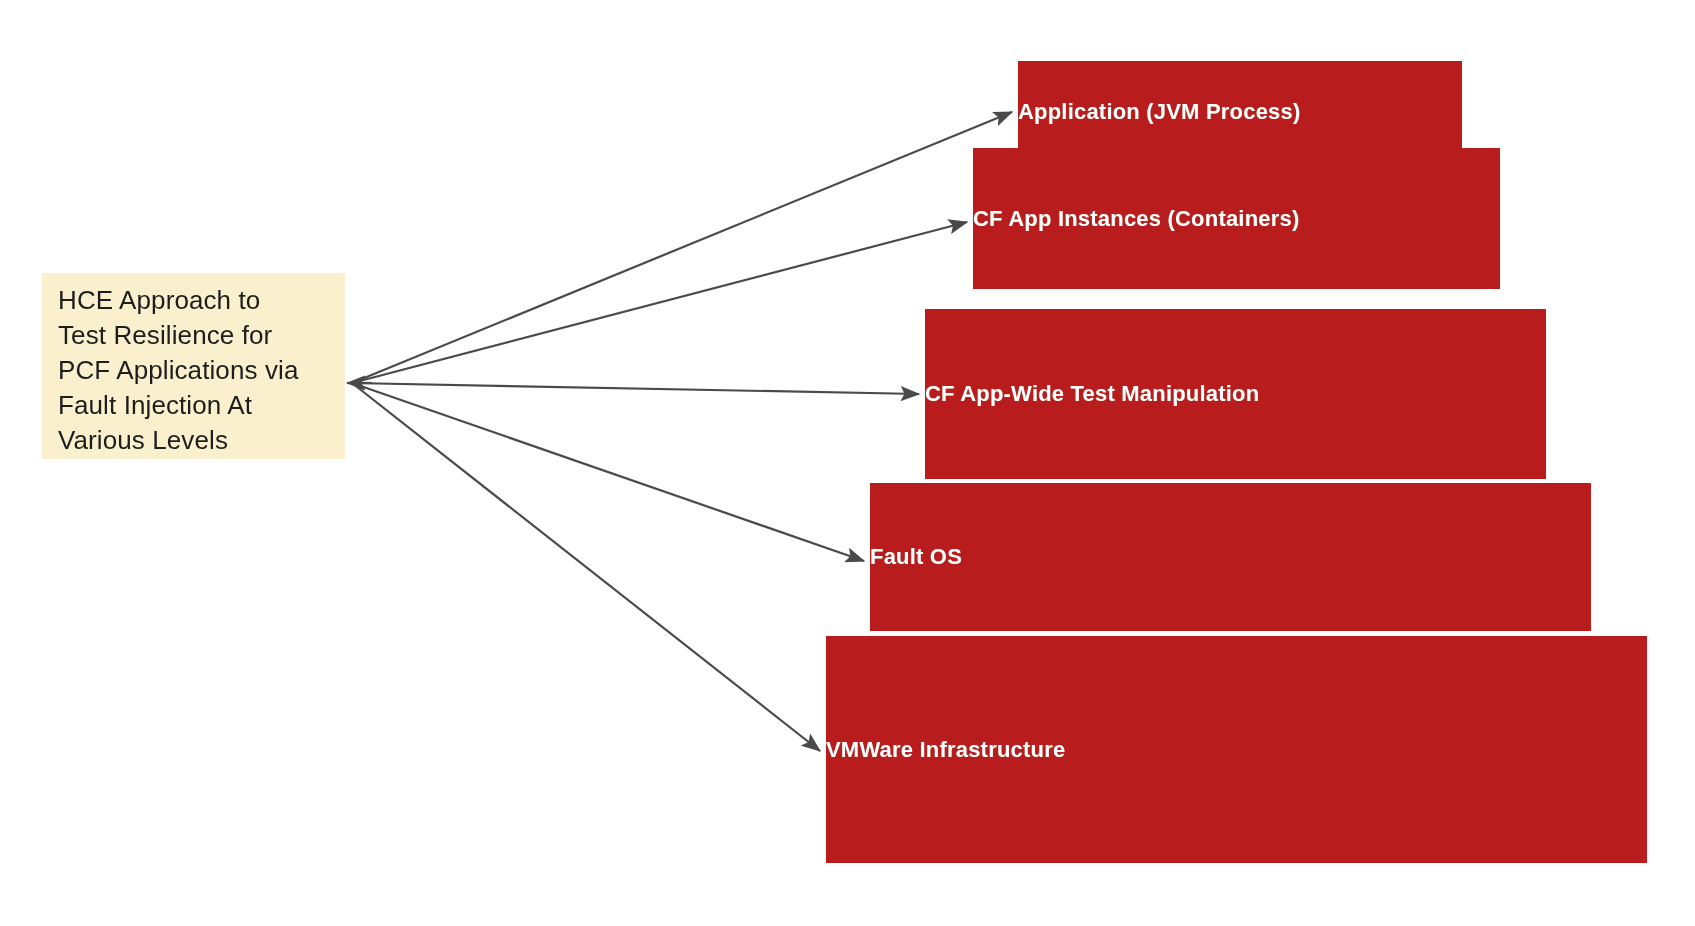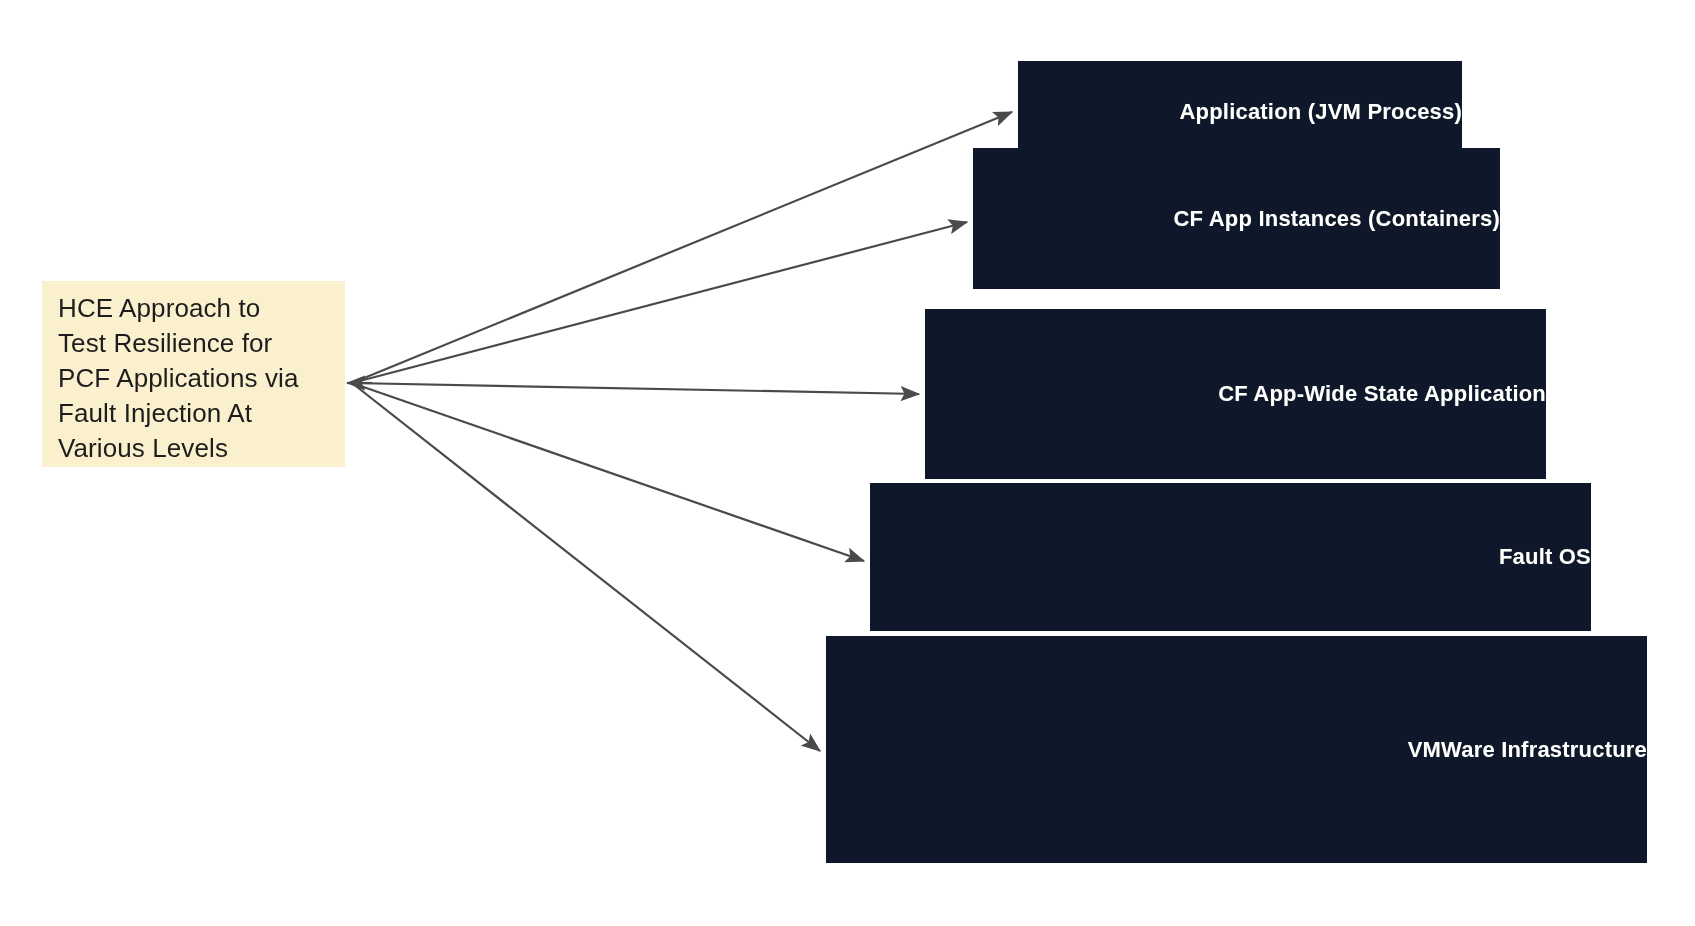--- a/index.html
+++ b/index.html
@@ -22,43 +22,43 @@
     position: absolute;
     left: 0;
     top: 0;
     width: 1695px;
     height: 926px;
     pointer-events: none;
   }
   .note-box {
     position: absolute;
     left: 42px;
-    top: 281px;
+    top: 273px;
     width: 303px;
     height: 186px;
     background: #fbf0ce;
     box-sizing: border-box;
     padding: 12px 14px 3px 16px;
     display: flex;
     align-items: center;
   }
   .note-text {
     font-size: 26px;
     line-height: 35px;
     color: #1d1d1d;
     font-weight: 400;
     letter-spacing: 0.1px;
     white-space: pre-line;
   }
   .layer-box {
     position: absolute;
-    background: #0f172a;
+    background: #b91c1c;
     display: flex;
     align-items: center;
-    justify-content: flex-end;
+    justify-content: flex-start;
     box-sizing: border-box;
   }
   .layer-label {
     color: #ffffff;
     font-weight: bold;
     font-size: 22px;
     letter-spacing: 0.2px;
     text-align: center;
     text-shadow: 0 0 1px rgba(120,150,100,0.45);
   }
@@ -99,24 +99,24 @@
 
   <div class="layer-box" style="left:1018px; top:61px; width:444px; height:102px;">
     <span class="layer-label">Application (JVM Process)</span>
   </div>
 
   <div class="layer-box" style="left:973px; top:148px; width:527px; height:141px;">
     <span class="layer-label">CF App Instances (Containers)</span>
   </div>
 
   <div class="layer-box" style="left:925px; top:309px; width:621px; height:170px;">
-    <span class="layer-label">CF App-Wide State Application</span>
+    <span class="layer-label">CF App-Wide Test Manipulation</span>
   </div>
 
   <div class="layer-box" style="left:870px; top:483px; width:721px; height:148px;">
     <span class="layer-label">Fault OS</span>
   </div>
 
-  <div class="layer-box" style="left:826px; top:636px; width:821px; height:227px;padding-left:31px;">
+  <div class="layer-box" style="left:826px; top:636px; width:821px; height:227px;">
     <span class="layer-label">VMWare Infrastructure</span>
   </div>
 
 </div>
 
 </body></html>

